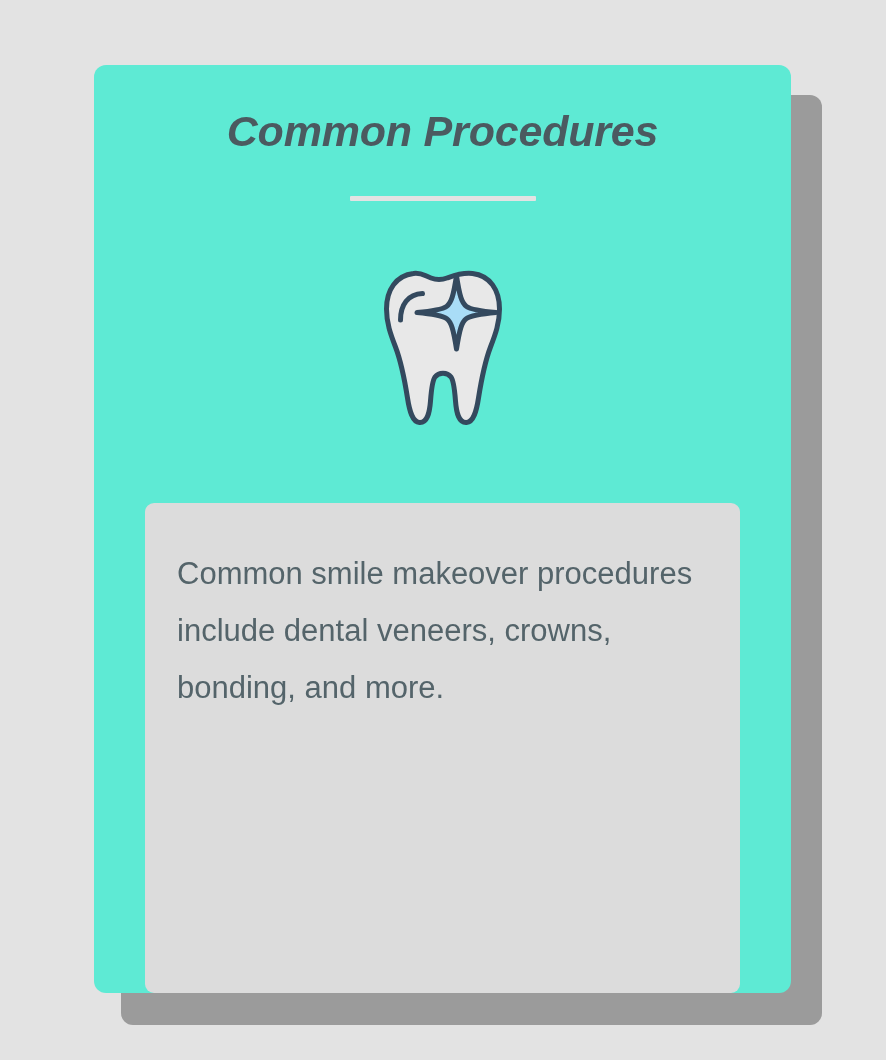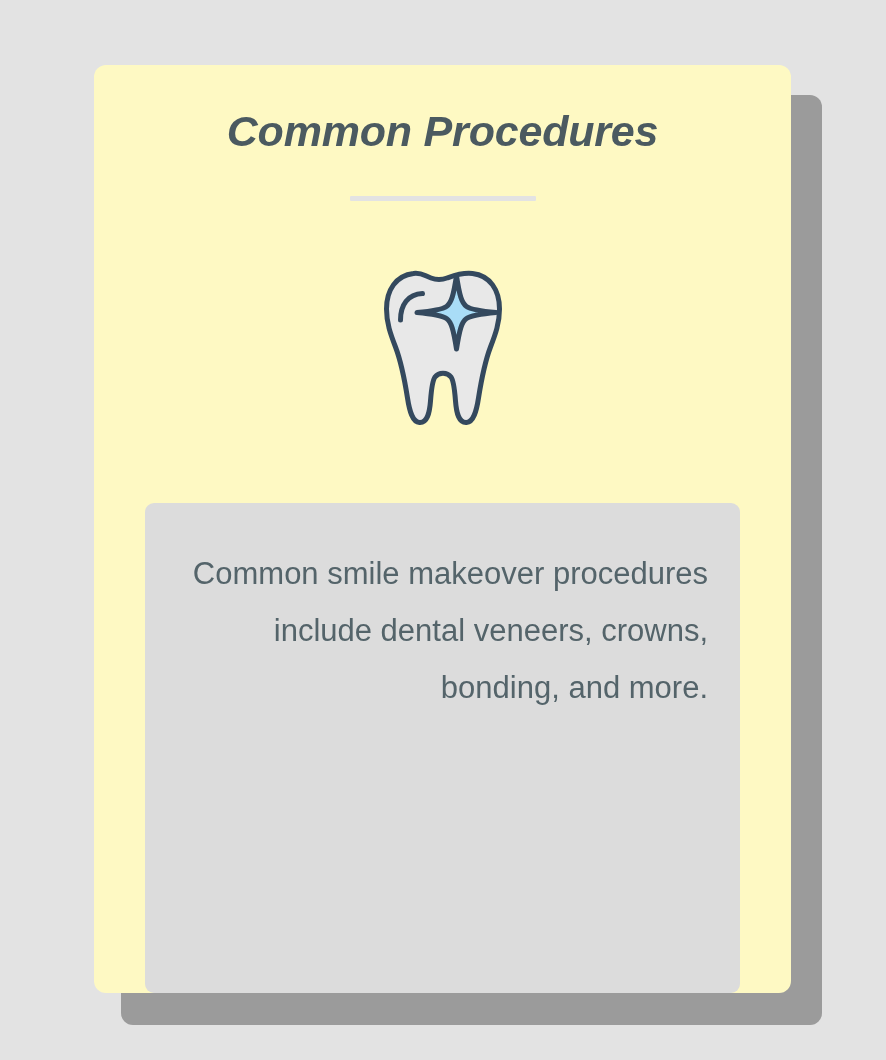--- a/index.html
+++ b/index.html
@@ -35,21 +35,21 @@
     border-radius: 12px;
   }
 
   
   .card {
     position: absolute;
     left: 94px;
     top: 65px;
     width: 697px;
     height: 928px;
-    background: #fef9c3;
+    background: #5eead4;
     border-radius: 12px;
     overflow: hidden;
     box-sizing: border-box;
   }
 
   
   .card-title {
     position: absolute;
     left: 0;
     top: 40px;
@@ -101,21 +101,21 @@
     height: 490px;
     background: #dcdcdc;
     border-radius: 9px;
     box-sizing: border-box;
     padding: 42px 32px 0 32px;
   }
   .desc-text {
     font-size: 31px;
     line-height: 57px;
     color: #54646a;
-    text-align: right;
+    text-align: left;
     font-weight: 400;
     font-style: normal;
   }
 </style>
 </head>
 <body>
 
 <div id="stage">
 
   <div class="card-shadow"></div>

